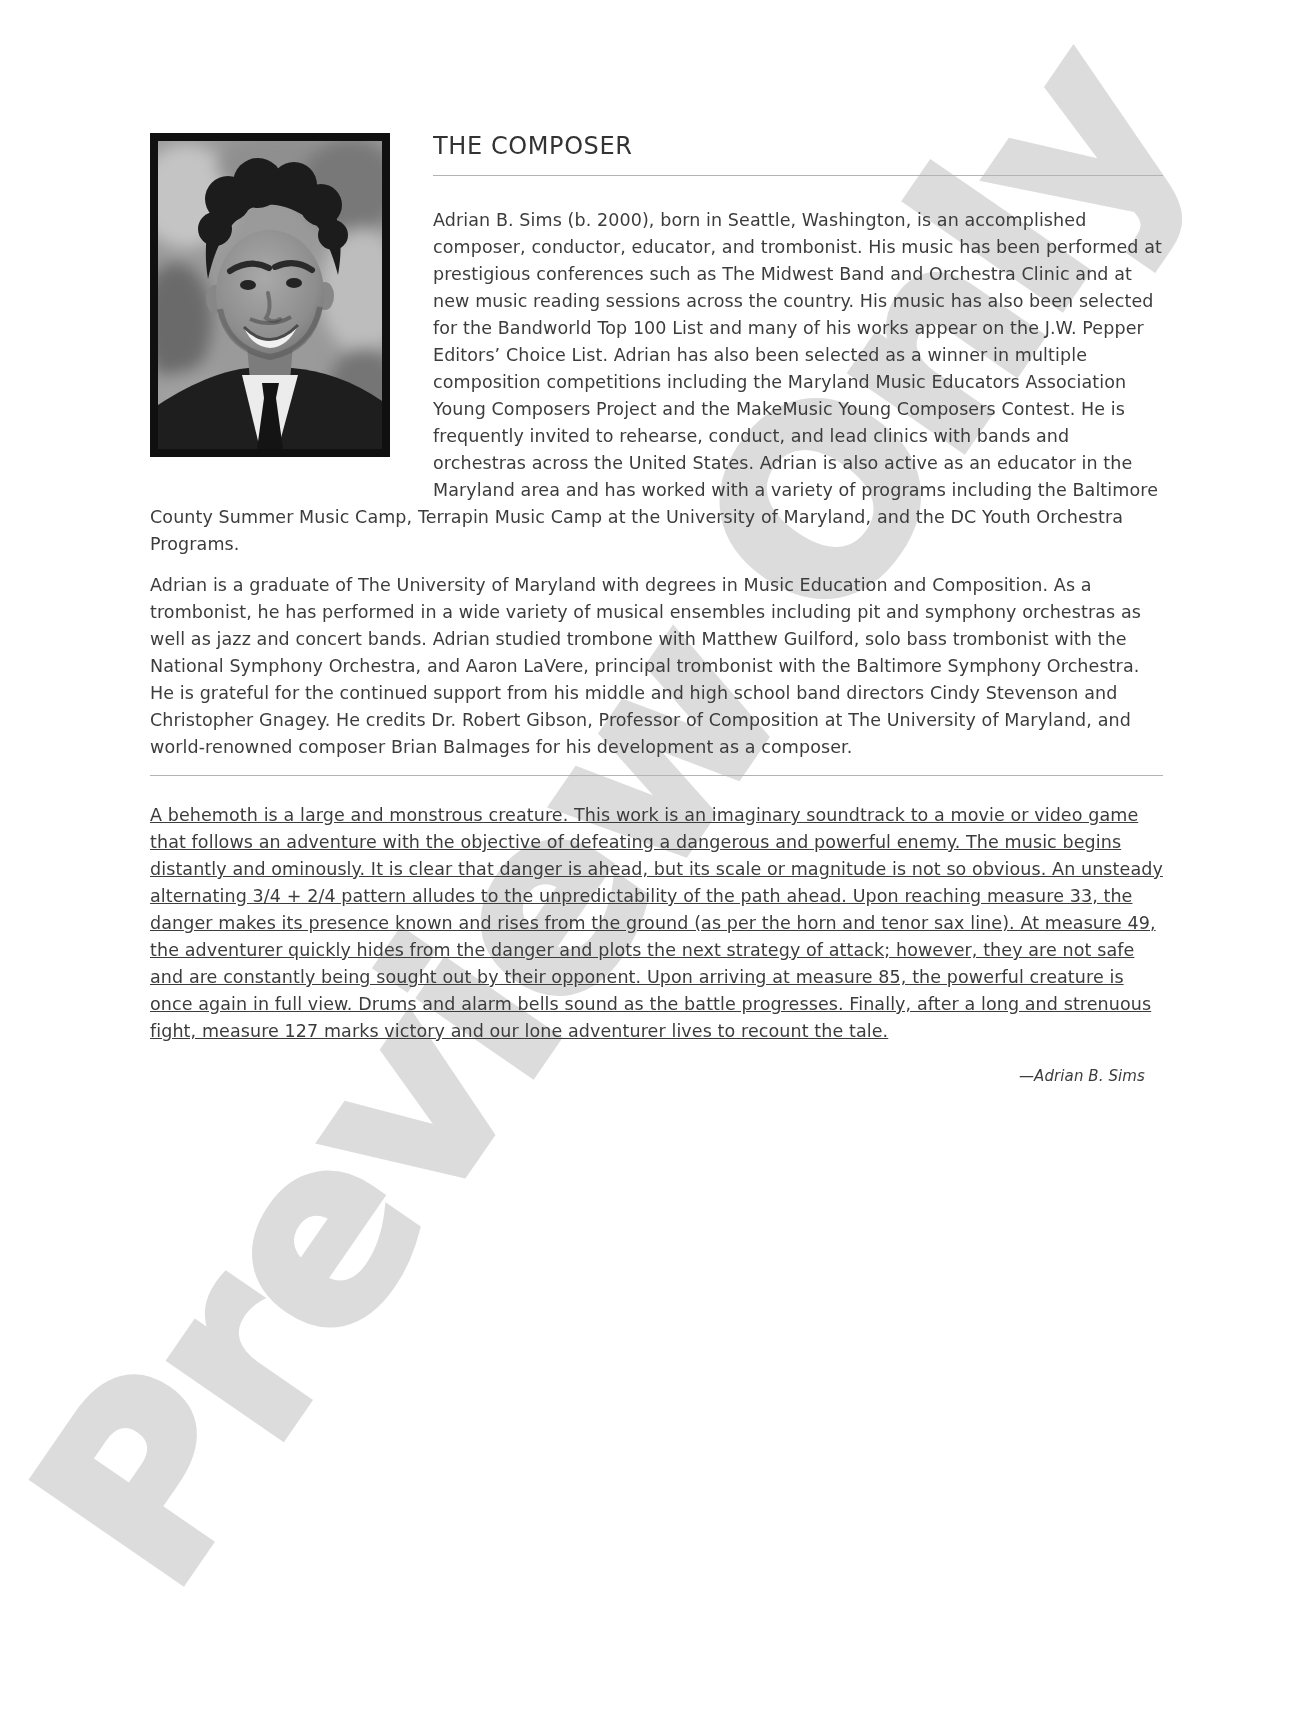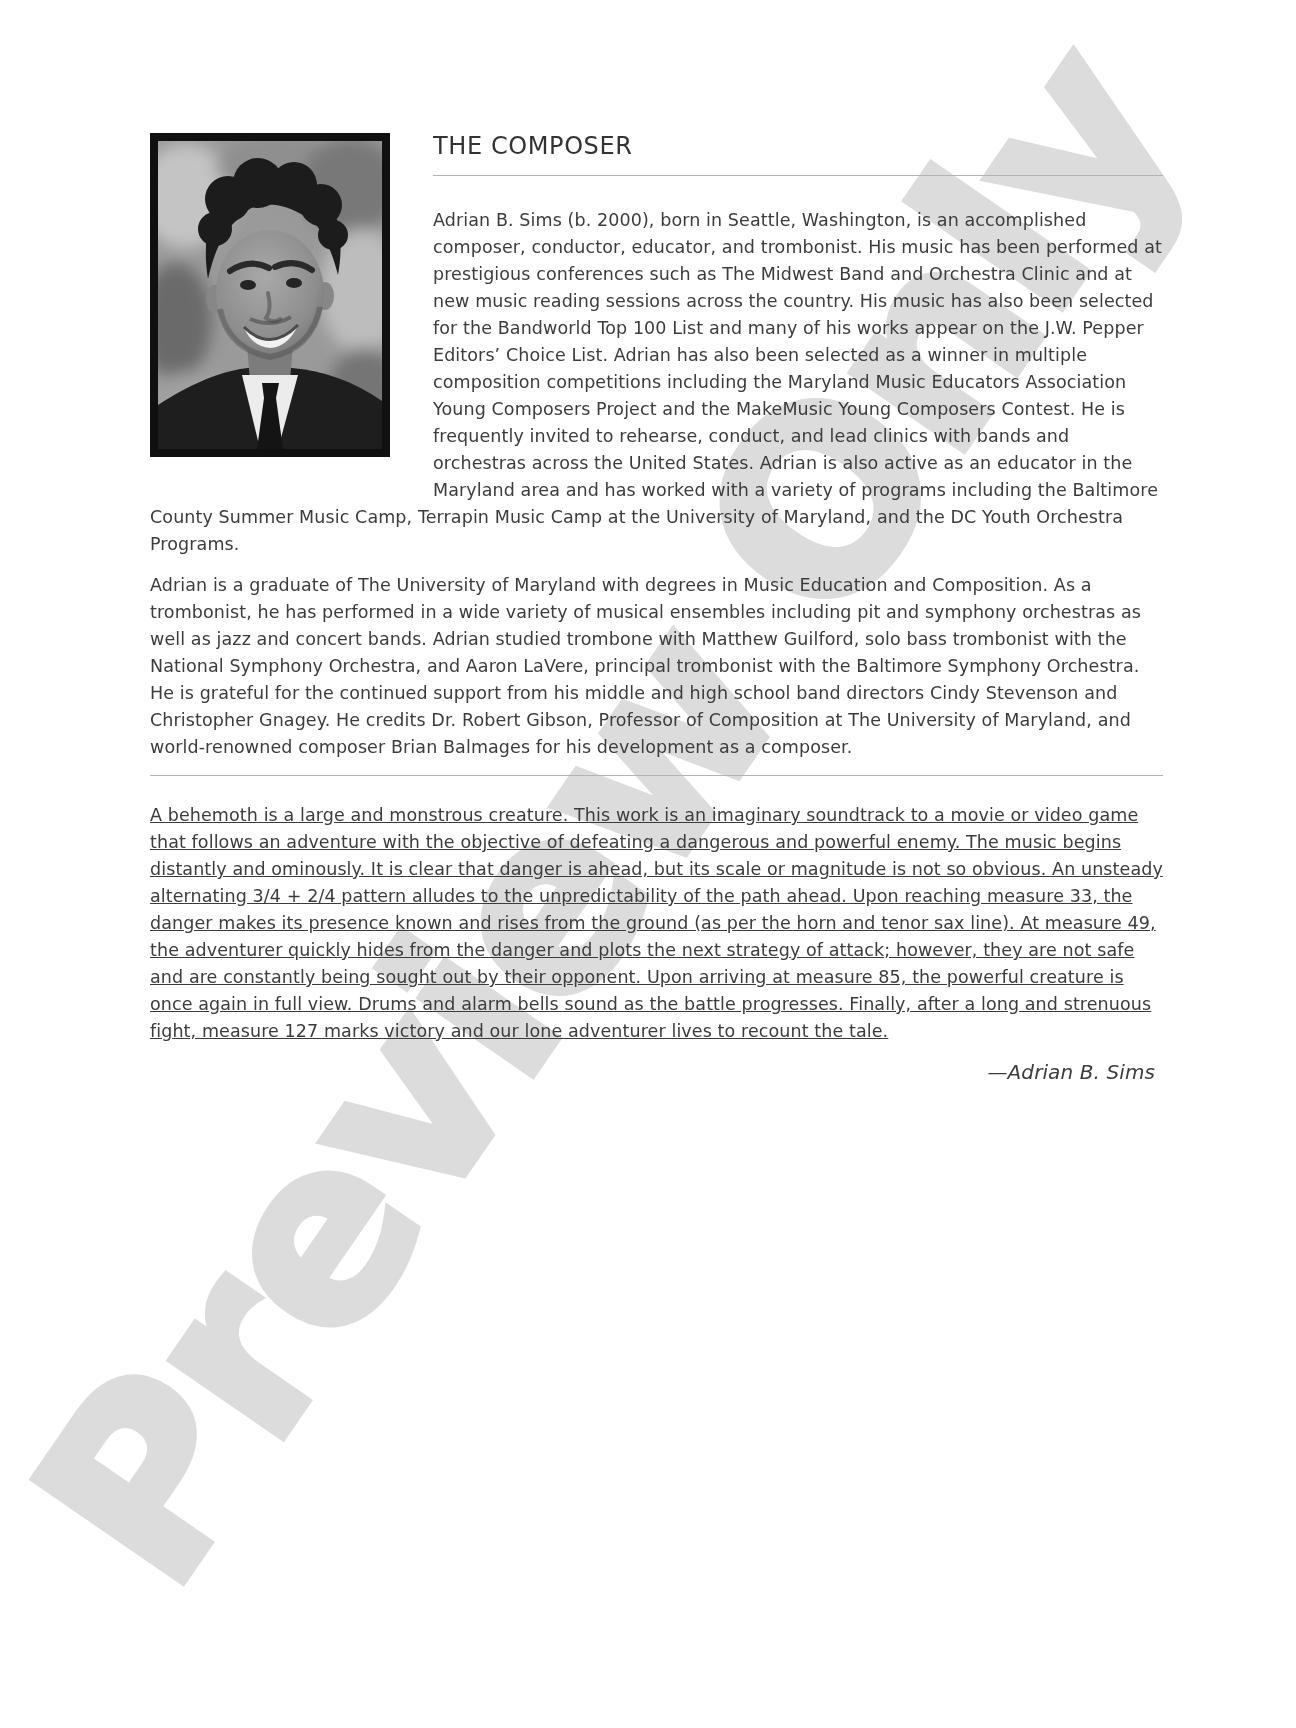--- a/index.html
+++ b/index.html
@@ -70,22 +70,22 @@
     line-height: 27px;
     letter-spacing: 0.1px;
     margin: 0 0 14px 0;
   }
   p.first-para { margin-top: 31px; }
   p.music-para { margin-top: 26px; text-decoration: underline; }
 
   .attribution {
     text-align: right;
     font-style: italic;
-    font-size: 20px;
-    margin: 8px;
+    font-size: 15px;
+    margin: 18px;
     color: #3c3c3c;
   }
 </style>
 </head>
 <body>
 
 <div class="watermark">Preview Only</div>
 
 <div class="content">
 

